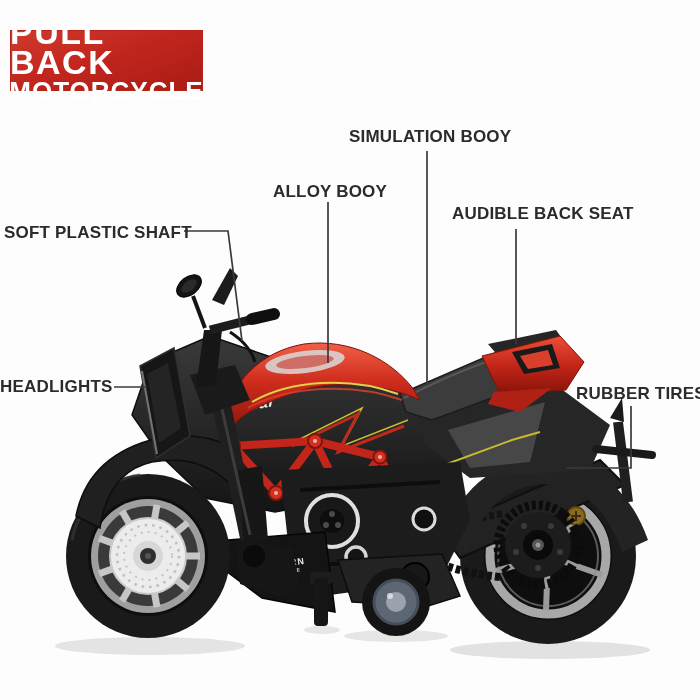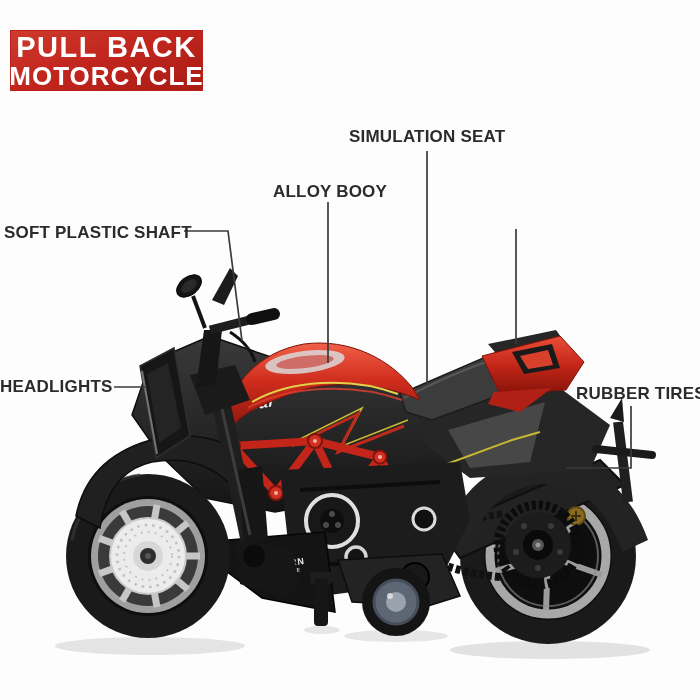--- a/index.html
+++ b/index.html
@@ -10,21 +10,21 @@
   .callout-label{
     position:absolute;font-weight:700;font-size:17px;line-height:19px;
     color:#2b2b2b;letter-spacing:.2px;white-space:nowrap;
   }
   #badge{
     position:absolute;left:10px;top:30px;width:193px;height:61px;
     background:linear-gradient(160deg,#cf3b2d 0%,#c2261e 45%,#a81c14 100%);
     color:#fff;display:flex;flex-direction:column;justify-content:center;
     align-items:center;box-shadow:0 0 0 1px #b8221a inset;
   }
-  #badge .l1{font-size:29px;font-weight:800;letter-spacing:1.5px;line-height:30px;}
+  #badge .l1{font-size:34px;font-weight:800;letter-spacing:1.5px;line-height:30px;}
   #badge .l2{font-size:26px;font-weight:800;letter-spacing:1px;line-height:28px;}
   svg{position:absolute;left:0;top:0;}
 </style>
 </head>
 <body>
 
 <div id="stage">
 
   <svg width="700" height="700" viewBox="0 0 700 700">
     <defs>
@@ -263,19 +263,20 @@
       <line x1="114" y1="387" x2="147" y2="387"></line>
       <polyline points="631,406 631,468 566,468"></polyline>
     </g>
   </svg>
 
   <div id="badge">
     <span class="l1">PULL BACK</span>
     <span class="l2">MOTORCYCLE</span>
   </div>
 
-  <div class="callout-label" style="left:349px;top:127px;">SIMULATION SEAT</div>
+  <div class="callout-label" style="left:349px;top:127px;">SIMULATION BOOY</div>
   <div class="callout-label" style="left:273px;top:182px;">ALLOY BOOY</div>
+  <div class="callout-label" style="left:452px;top:204px;">AUDIBLE BACK SEAT</div>
   <div class="callout-label" style="left:4px;top:223px;">SOFT PLASTIC SHAFT</div>
   <div class="callout-label" style="left:0px;top:377px;text-align:right;">HEADLIGHTS</div>
   <div class="callout-label" style="left:576px;top:384px;">RUBBER TIRES</div>
 
 </div>
 
 </body></html>

